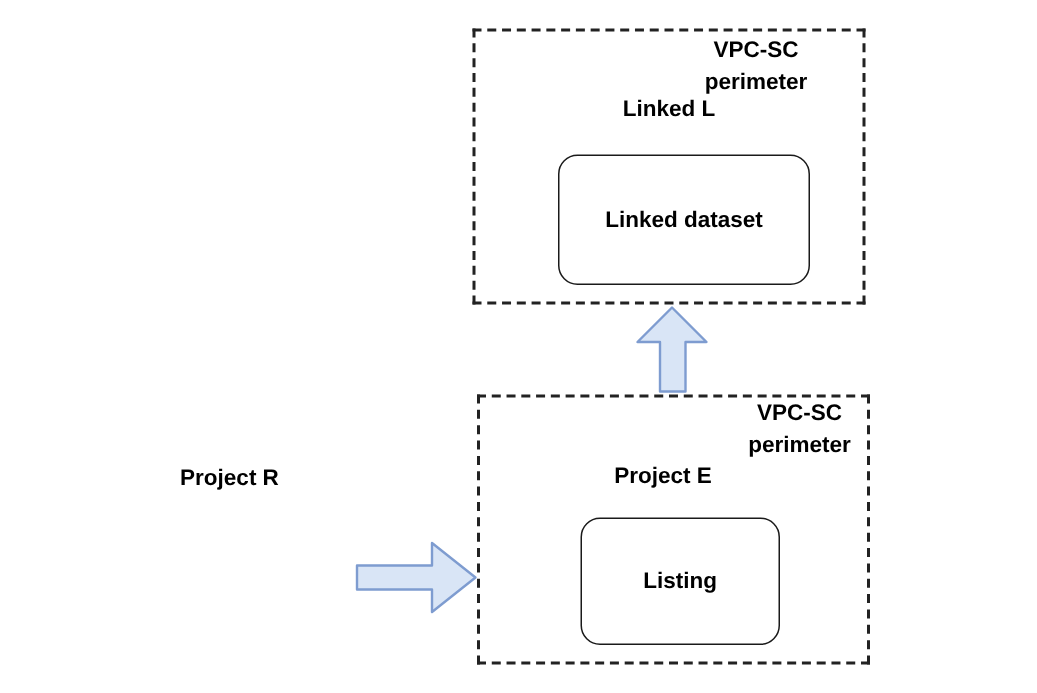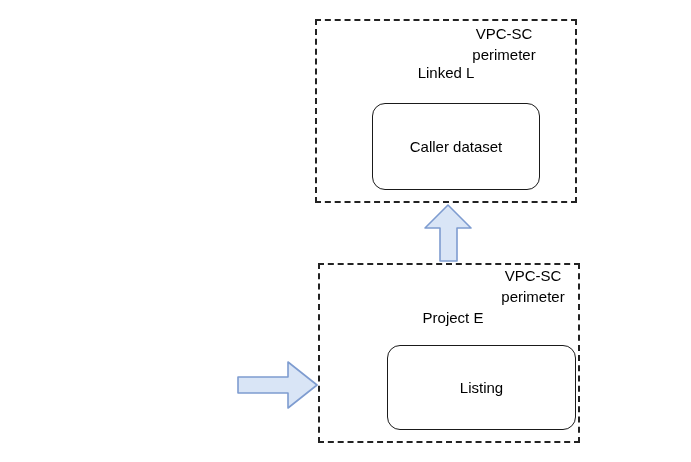--- a/index.html
+++ b/index.html
@@ -9,20 +9,21 @@
     font-family: "Liberation Sans", sans-serif;
   }
   .canvas {
     position: relative;
     width: 691px;
     height: 462px;
     background: var(--background, #ffffff);
     overflow: hidden;
     color: #000000;
     font-size: 15px;
+    font-weight: bold;
   }
   .abs { position: absolute; }
   .dashed-box {
     border: 2px dashed #222222;
     background: transparent;
     box-sizing: border-box;
   }
   .node-box {
     border: 1.5px solid #1a1a1a;
     border-radius: 13px;
@@ -54,39 +55,40 @@
   <div class="abs dashed-box" style="left:315px; top:19px; width:262px; height:184px;"></div>
 
   <div class="abs label two-line" style="left:429px; top:23px; width:150px;">
     <div>VPC-SC</div>
     <div>perimeter</div>
   </div>
 
   <div class="abs label" style="left:371px; top:62px; width:150px;">Linked L</div>
 
   <div class="abs node-box" style="left:372px; top:103px; width:168px; height:87px;">
-    <span class="label">Caller dataset</span>
+    <span class="label">Linked dataset</span>
   </div>
 
   <svg class="arrow abs" style="left:424px; top:204px;" width="50" height="58" viewBox="0 0 50 58">
     <polygon points="24,1 47,24 33,24 33,57 16,57 16,24 1,24"></polygon>
   </svg>
 
   <div class="abs dashed-box" style="left:318px; top:263px; width:262px; height:180px;"></div>
 
   <div class="abs label two-line" style="left:458px; top:265px; width:150px;">
     <div>VPC-SC</div>
     <div>perimeter</div>
   </div>
 
-  <div class="abs label" style="left:378px; top:307px; width:150px;">Project E</div>
+  <div class="abs label" style="left:367px; top:307px; width:150px;">Project E</div>
 
-  <div class="abs node-box" style="left:387px; top:345px; width:189px; height:85px;">
+  <div class="abs node-box" style="left:387px; top:345px; width:133px; height:85px;">
     <span class="label">Listing</span>
   </div>
 
+  <div class="abs label" style="left:78px; top:308px; width:150px;">Project R</div>
 
 
   <svg class="arrow abs" style="left:237px; top:361px;" width="82" height="48" viewBox="0 0 82 48">
     <polygon points="1,16 51,16 51,1 80,24 51,47 51,32 1,32"></polygon>
   </svg>
 
 </div>
 
 </body></html>

